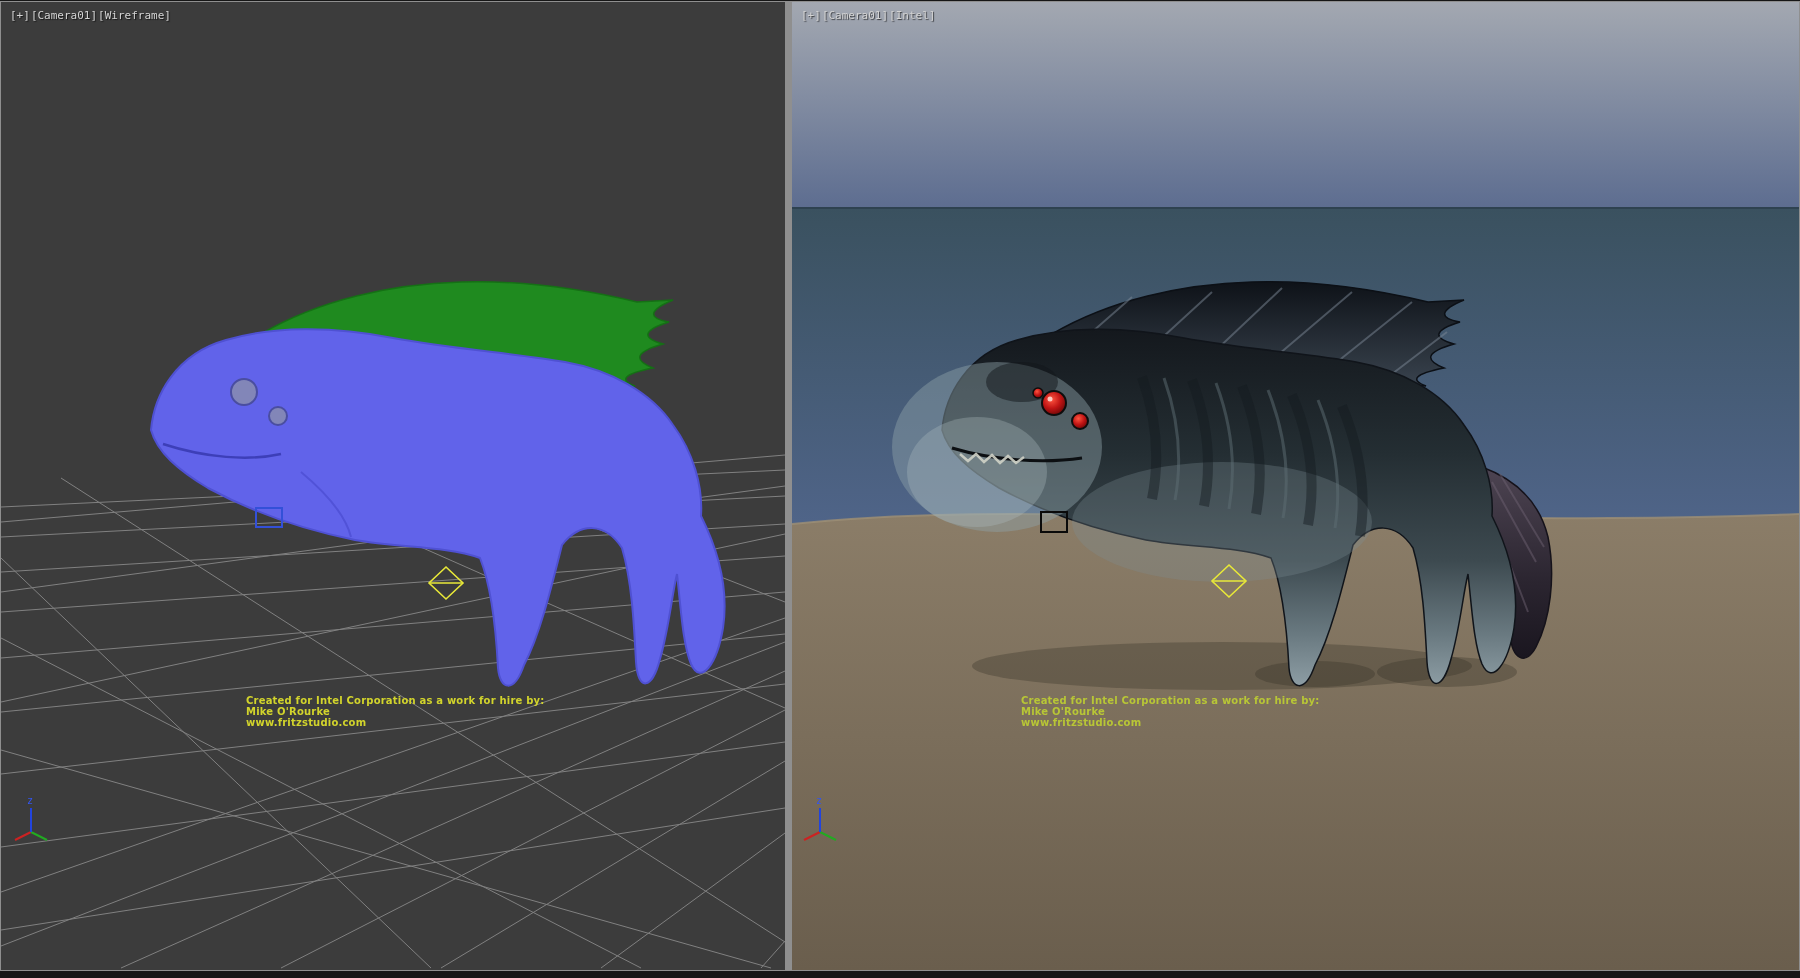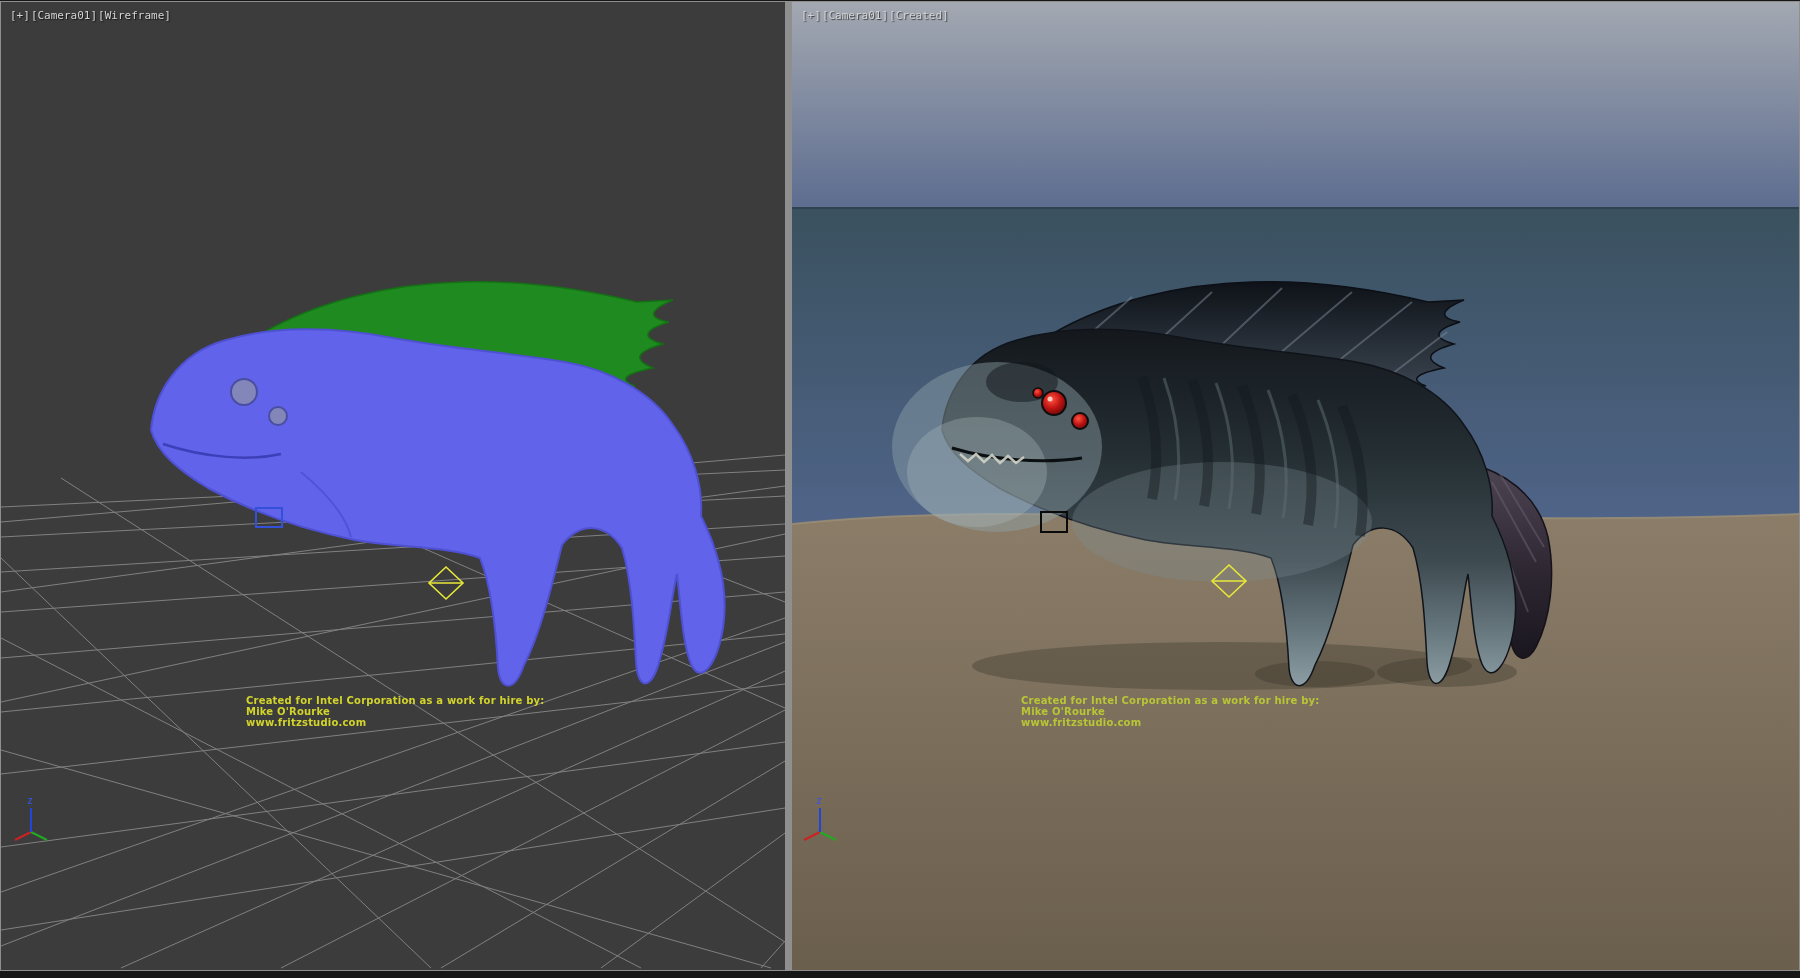--- a/index.html
+++ b/index.html
@@ -166,21 +166,21 @@
         <line x1="28" y1="830" x2="12" y2="838" stroke="#cc2222"></line>
         <line x1="28" y1="830" x2="44" y2="838" stroke="#22aa22"></line>
         <line x1="28" y1="830" x2="28" y2="806" stroke="#2244dd"></line>
         <text x="24" y="802" fill="#3355ee" font-size="10" font-family="DejaVu Sans Mono, monospace" stroke="none">z</text>
       </g>
     </svg>
 
     <div class="vp-label">
       <span>[+]</span>
       <span>[Camera01]</span>
-      <span>[Created]</span>
+      <span>[Intel]</span>
     </div>
 
     <div class="annotation a-right">
       <div>Created for Intel Corporation as a work for hire by:</div>
       <div>Mike O'Rourke</div>
       <div>www.fritzstudio.com</div>
     </div>
   </div>
 
 </div>

